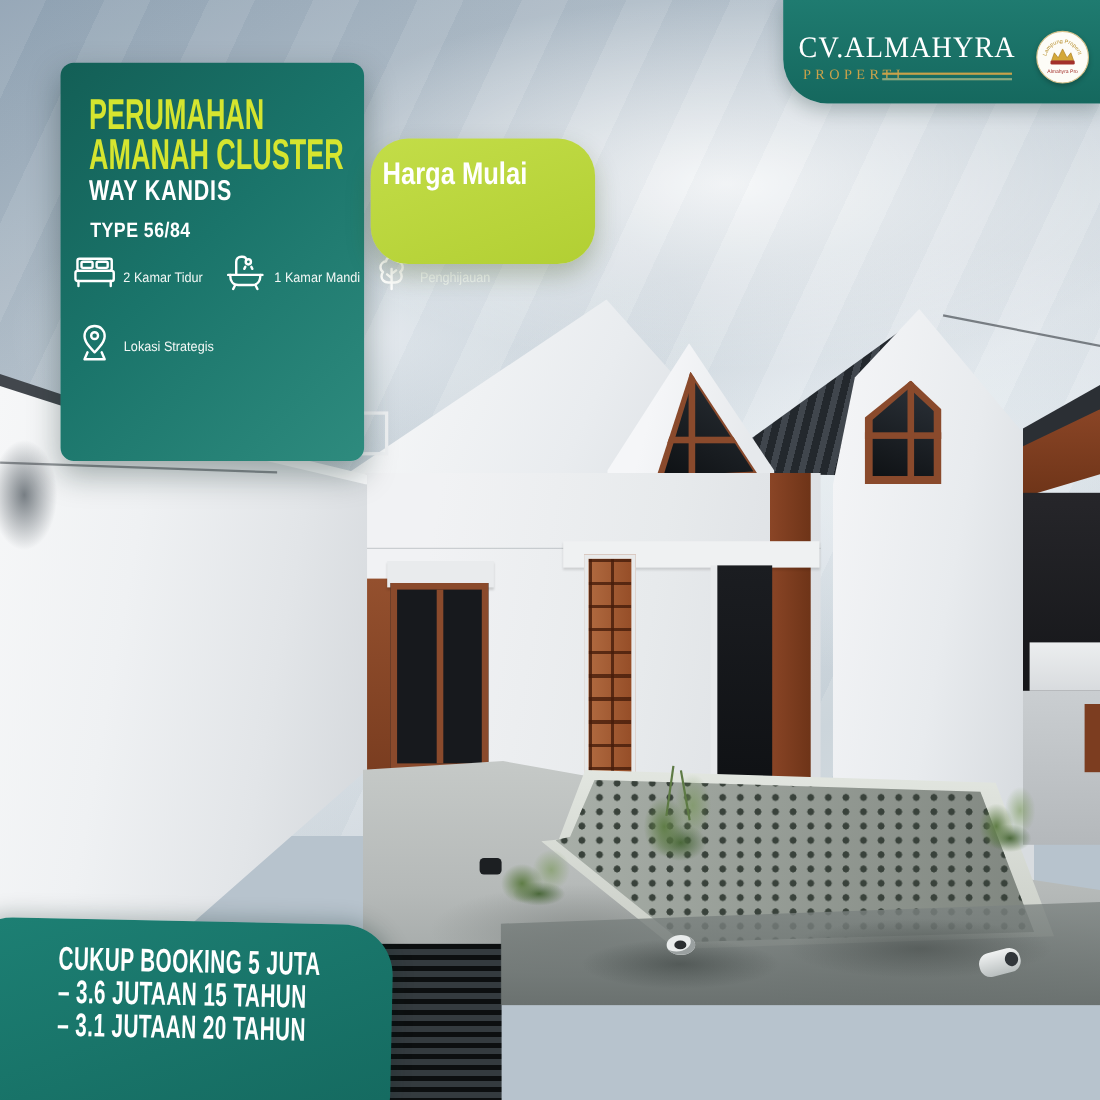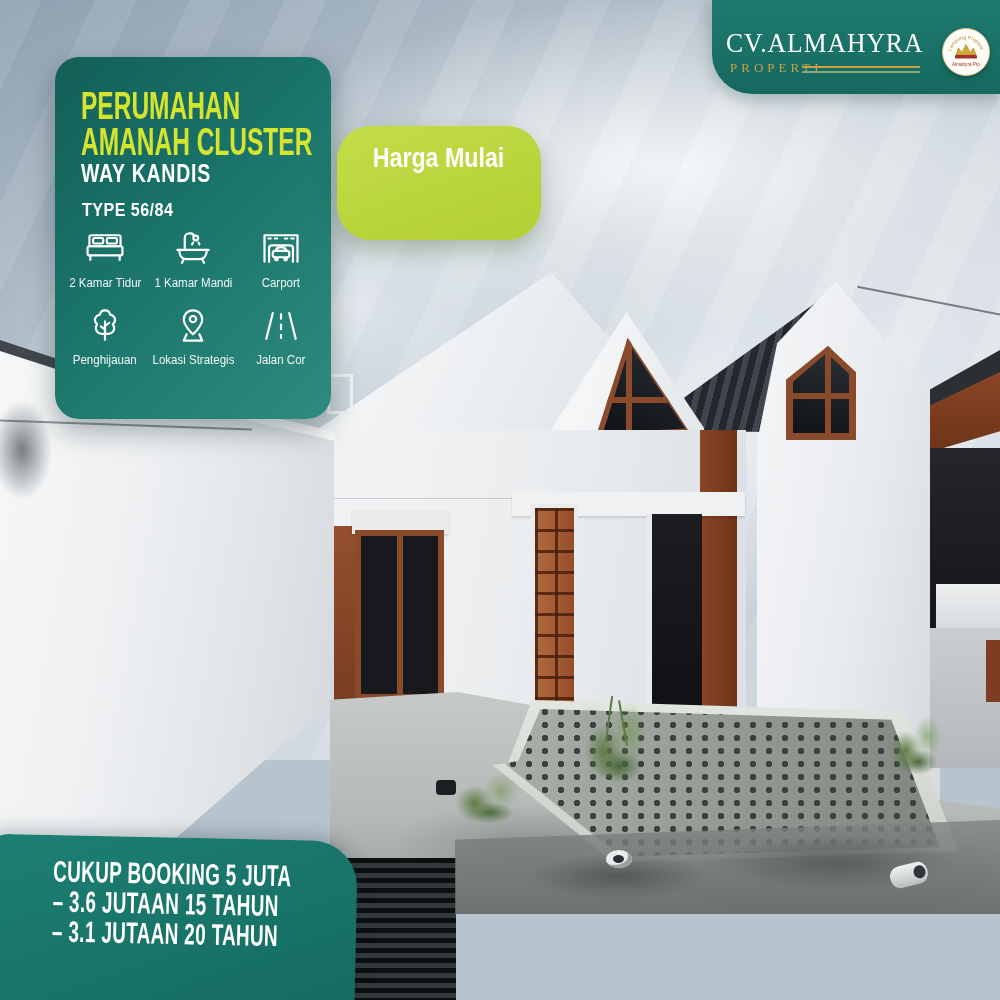--- a/index.html
+++ b/index.html
@@ -136,39 +136,39 @@
     box-shadow:0 6px 16px rgba(10,40,36,.25);}
   .brand-name{left:14px;top:28px;width:212px;color:#fff;font-family:"Liberation Serif",serif;
     font-size:27px;letter-spacing:1px;white-space:nowrap;transform:scale(.95,1);transform-origin:left top;}
   .brand-div{left:18px;top:60px;color:#c9a24a;font-family:"Liberation Serif",serif;
     font-size:13px;letter-spacing:4px;white-space:nowrap;}
   .rule1{left:90px;top:66px;width:118px;height:2px;background:#c9a24a;}
   .rule2{left:90px;top:71px;width:118px;height:2px;background:#8aa87e;}
   .logo-badge{left:230px;top:28px;width:46px;height:46px;border-radius:50%;background:#fdfcf7;
     border:1px solid #d5c08a;box-shadow:0 2px 5px rgba(0,0,0,.25);}
 
-  .card{left:55px;top:57px;width:276px;height:362px;border-radius:24px;
+  .card{left:55px;top:57px;width:276px;height:362px;border-radius:12px;
     background:linear-gradient(135deg,#135f56 0%,#1a746a 45%,#2e8b7e 100%);
     box-shadow:0 12px 28px rgba(8,35,31,.35);}
   .t-line{position:absolute;left:26px;color:#d5e52f;font-weight:800;font-size:35px;
     white-space:nowrap;transform:scale(.70,1.12);transform-origin:left top;letter-spacing:0;}
   .t1{top:26px;} .t2{top:62px;}
   .way{position:absolute;left:26px;top:101px;color:#fff;font-weight:700;font-size:26px;
     white-space:nowrap;transform:scale(.75,1);transform-origin:left top;letter-spacing:1px;}
   .typ{position:absolute;left:27px;top:142px;color:#fff;font-weight:700;font-size:19px;
     white-space:nowrap;transform:scale(.85,1);transform-origin:left top;letter-spacing:.5px;}
   .features{position:absolute;left:8px;top:170px;width:260px;display:grid;
     grid-template-columns:repeat(3,1fr);row-gap:14px;column-gap:2px;}
-  .feat{display:flex;flex-direction:column;align-items:center;}
+  .feat{display:flex;align-items:center;}
   .feat svg{margin-bottom:5px;}
   .feat .lbl{color:#f2f7f5;font-size:12.5px;white-space:nowrap;transform:scale(.92,1);}
 
   .price{left:337px;top:126px;width:204px;height:114px;border-radius:34px;
     background:linear-gradient(160deg,#c3dd48,#b2cf33);box-shadow:0 10px 22px rgba(55,75,15,.28);}
-  .price-label{position:absolute;left:0;right:0;top:16px;text-align:center;}
+  .price-label{position:absolute;left:0;right:0;top:16px;text-align:left;}
   .price-label span{display:inline-block;color:#fff;font-weight:700;font-size:27px;
     transform:scale(.86,1.05);transform-origin:center top;white-space:nowrap;}
   .price-value{position:absolute;left:0;right:0;top:50px;text-align:center;}
   .price-value span{display:inline-block;color:#fff;font-weight:800;font-size:47px;
     transform:scale(.95,1);transform-origin:center top;letter-spacing:1px;white-space:nowrap;}
 
   .booking{left:-34px;top:834px;width:392px;height:200px;border-radius:46px;
     transform:rotate(1.2deg);transform-origin:40px 0;
     background:linear-gradient(160deg,#1d8074,#14685e);
     box-shadow:0 -4px 18px rgba(8,35,31,.25);padding:20px 0 0 88px;box-sizing:border-box;}
@@ -284,54 +284,33 @@
           <path d="M9 25c0 6 3 10 8 10h14c5 0 8-4 8-10"></path>
           <path d="M14 35l-2 4M34 35l2 4"></path>
           <path d="M15 25V12c0-3 2-5 5-5h1c2.5 0 4 1.5 4 3.5"></path>
           <circle cx="27" cy="12" r="2.6"></circle>
           <path d="M24 17l-1 2M30 17l1 2"></path>
         </svg>
         <span class="lbl">1 Kamar Mandi</span>
       </div>
       <div class="feat">
         <svg width="46" height="44" viewBox="0 0 48 48" fill="none" stroke="#fff" stroke-width="2.4" stroke-linecap="round" stroke-linejoin="round">
-          <path d="M6 16V9h36v7"></path>
-          <path d="M10 12.5h3M17 12.5h3M28 12.5h3M35 12.5h3" stroke-width="2"></path>
-          <path d="M6 16v22M42 16v22"></path>
-          <path d="M11 38V23c0-2 1-3 3-3h20c2 0 3 1 3 3v15"></path>
-          <rect x="15" y="26" width="18" height="7" rx="2.5"></rect>
-          <path d="M18 26c1-3 3-4 6-4s5 1 6 4"></path>
-          <circle cx="19" cy="35" r="1.4" fill="#fff"></circle>
-          <circle cx="29" cy="35" r="1.4" fill="#fff"></circle>
-        </svg>
-        <span class="lbl">Carport</span>
-      </div>
-      <div class="feat">
-        <svg width="46" height="44" viewBox="0 0 48 48" fill="none" stroke="#fff" stroke-width="2.4" stroke-linecap="round" stroke-linejoin="round">
           <path d="M24 7c3 0 5 2 5.5 4.5C32.5 12 35 14.5 35 17.5c0 2-1 3.5-2.5 4.5 1 1.5 1.5 3 1.5 4.5 0 3.5-3 6-6.5 6h-7C17 32.5 14 30 14 26.5c0-1.5.5-3 1.5-4.5C14 21 13 19.5 13 17.5c0-3 2.5-5.5 5.5-6C19 9 21 7 24 7z"></path>
           <path d="M24 19v20M24 24l4.5-3.5M24 28l-4.5-3.5"></path>
         </svg>
         <span class="lbl">Penghijauan</span>
       </div>
       <div class="feat">
         <svg width="46" height="44" viewBox="0 0 48 48" fill="none" stroke="#fff" stroke-width="2.4" stroke-linecap="round" stroke-linejoin="round">
           <path d="M24 7c-6 0-10 4.5-10 10 0 7 10 16 10 16s10-9 10-16c0-5.5-4-10-10-10z"></path>
           <circle cx="24" cy="16.5" r="3.4"></circle>
           <path d="M17 33l-3 7h20l-3-7"></path>
         </svg>
         <span class="lbl">Lokasi Strategis</span>
       </div>
-      <div class="feat">
-        <svg width="46" height="44" viewBox="0 0 48 48" fill="none" stroke="#fff" stroke-width="2.4" stroke-linecap="round" stroke-linejoin="round">
-          <path d="M15 10L8 38"></path>
-          <path d="M33 10l7 28"></path>
-          <path d="M24 11v26" stroke-dasharray="5 6.5"></path>
-        </svg>
-        <span class="lbl">Jalan Cor</span>
-      </div>
     </div>
   </div>
 
   <div class="abs price">
     <div class="price-label"><span>Harga Mulai</span></div>
   </div>
 
   <div class="abs booking">
     <div class="bk-line"><span>CUKUP BOOKING 5 JUTA</span></div>
     <div class="bk-line"><span>– 3.6 JUTAAN 15 TAHUN</span></div>

